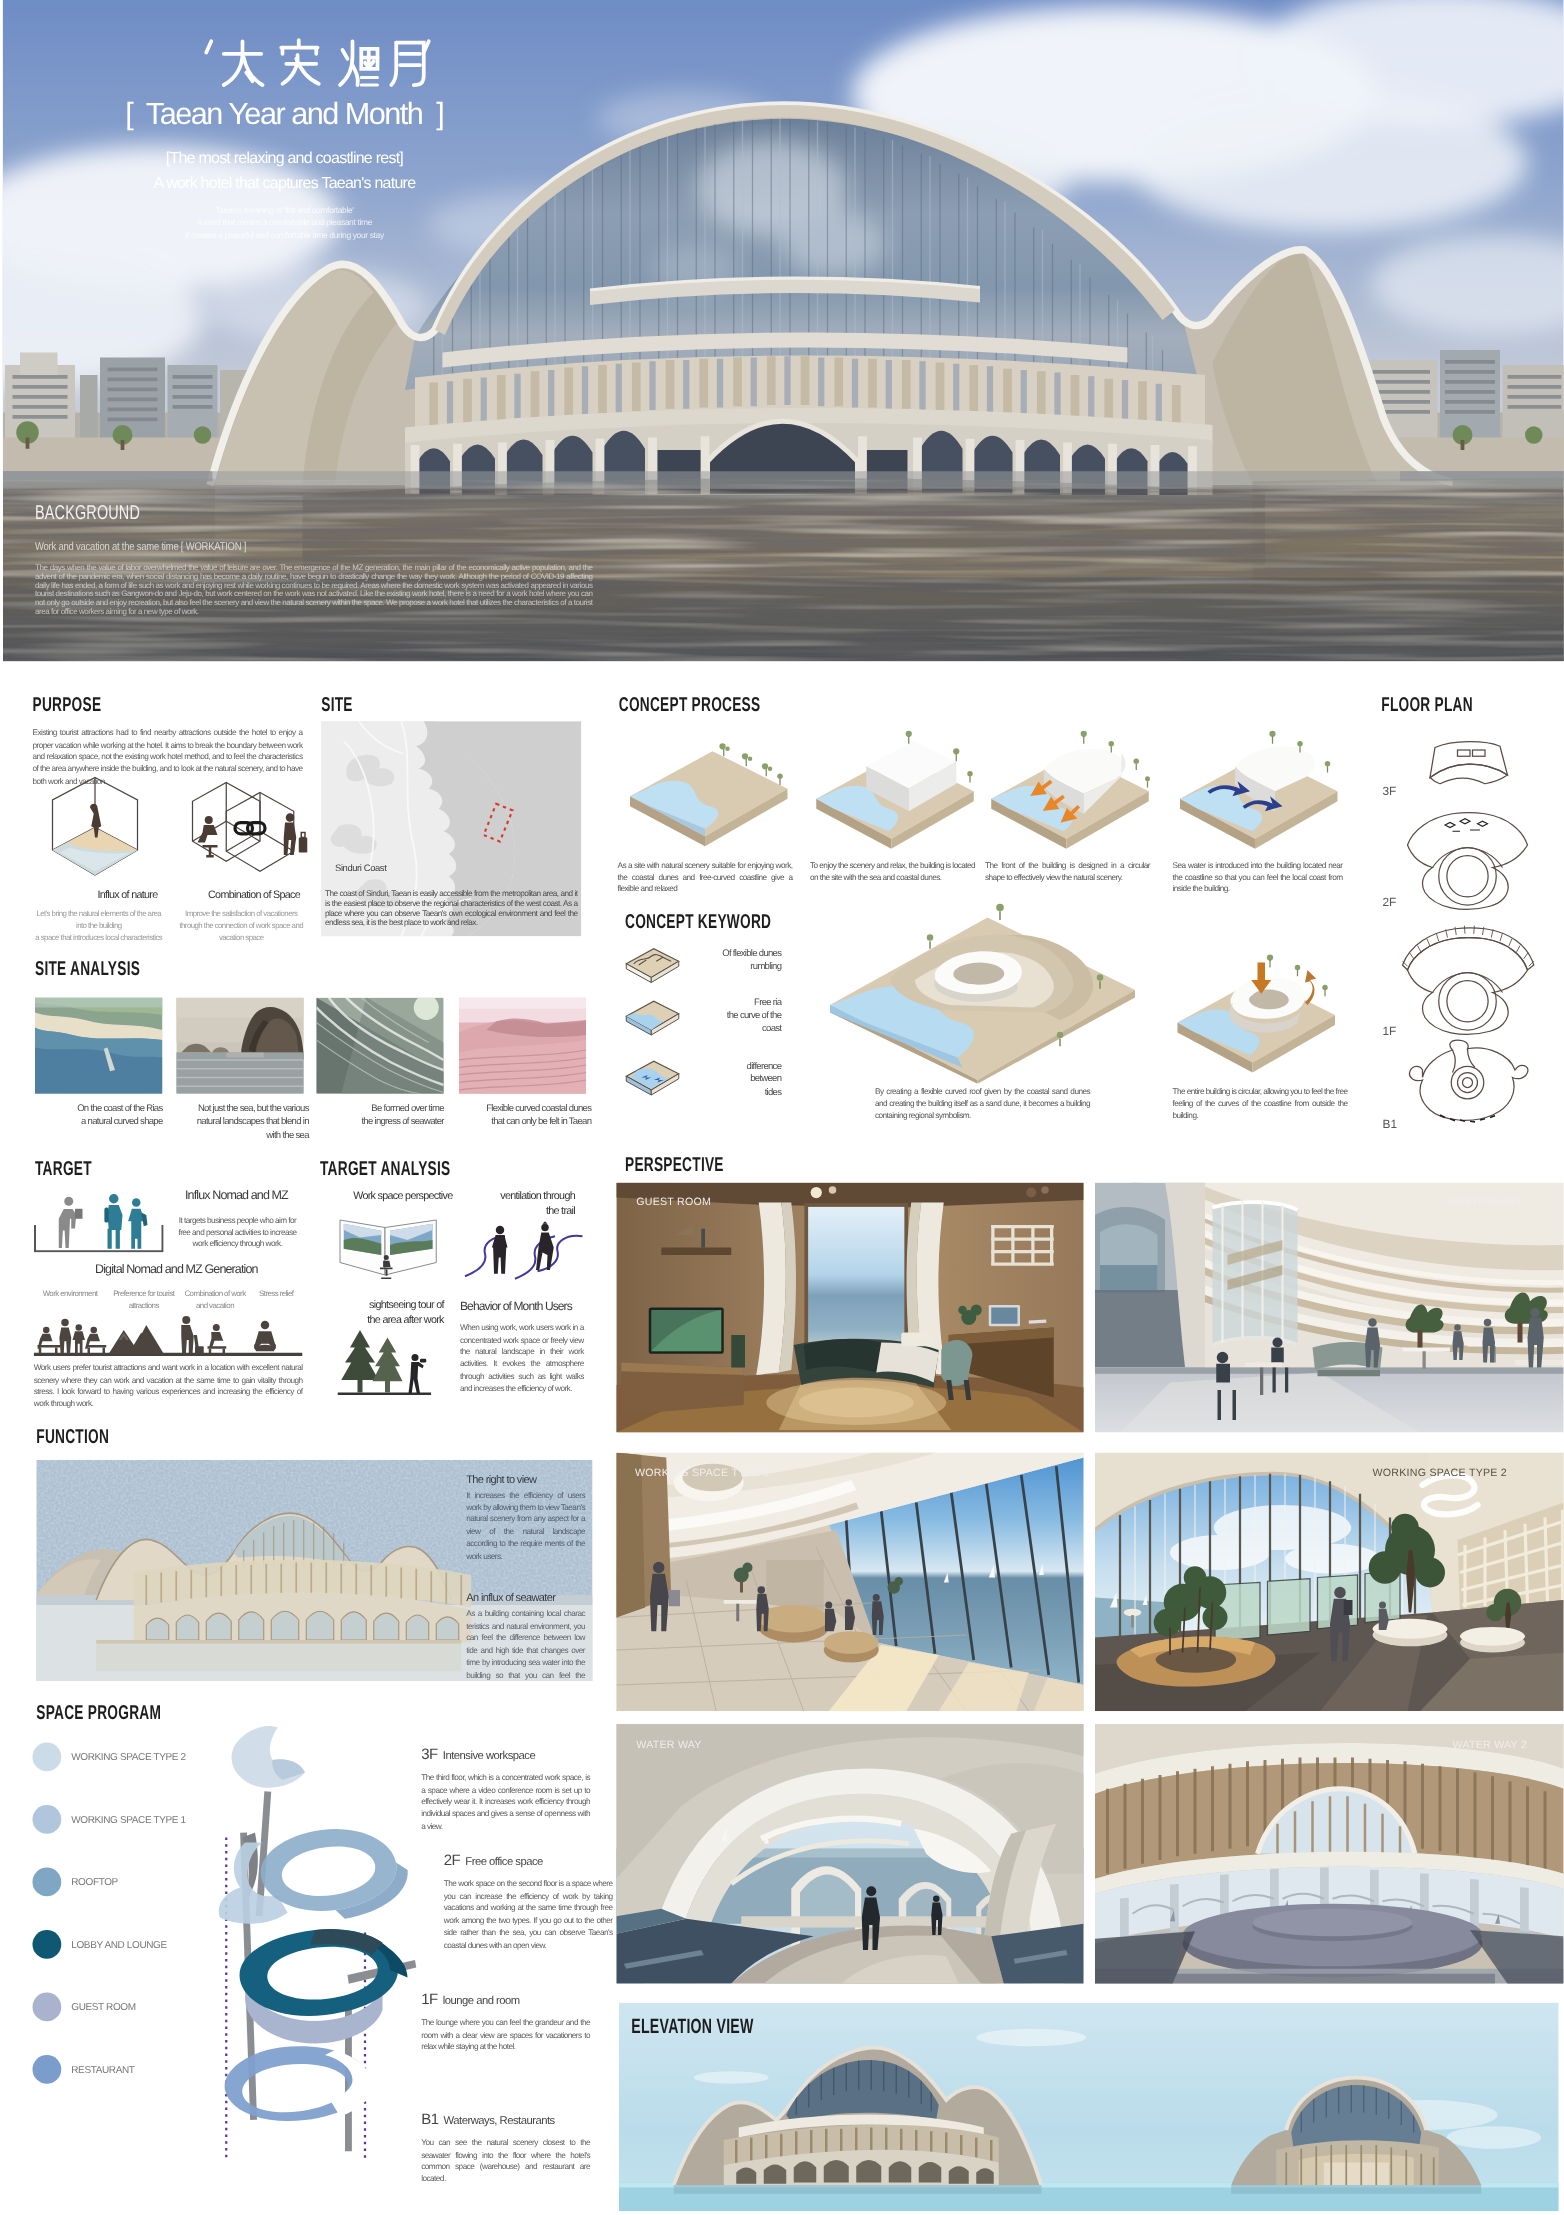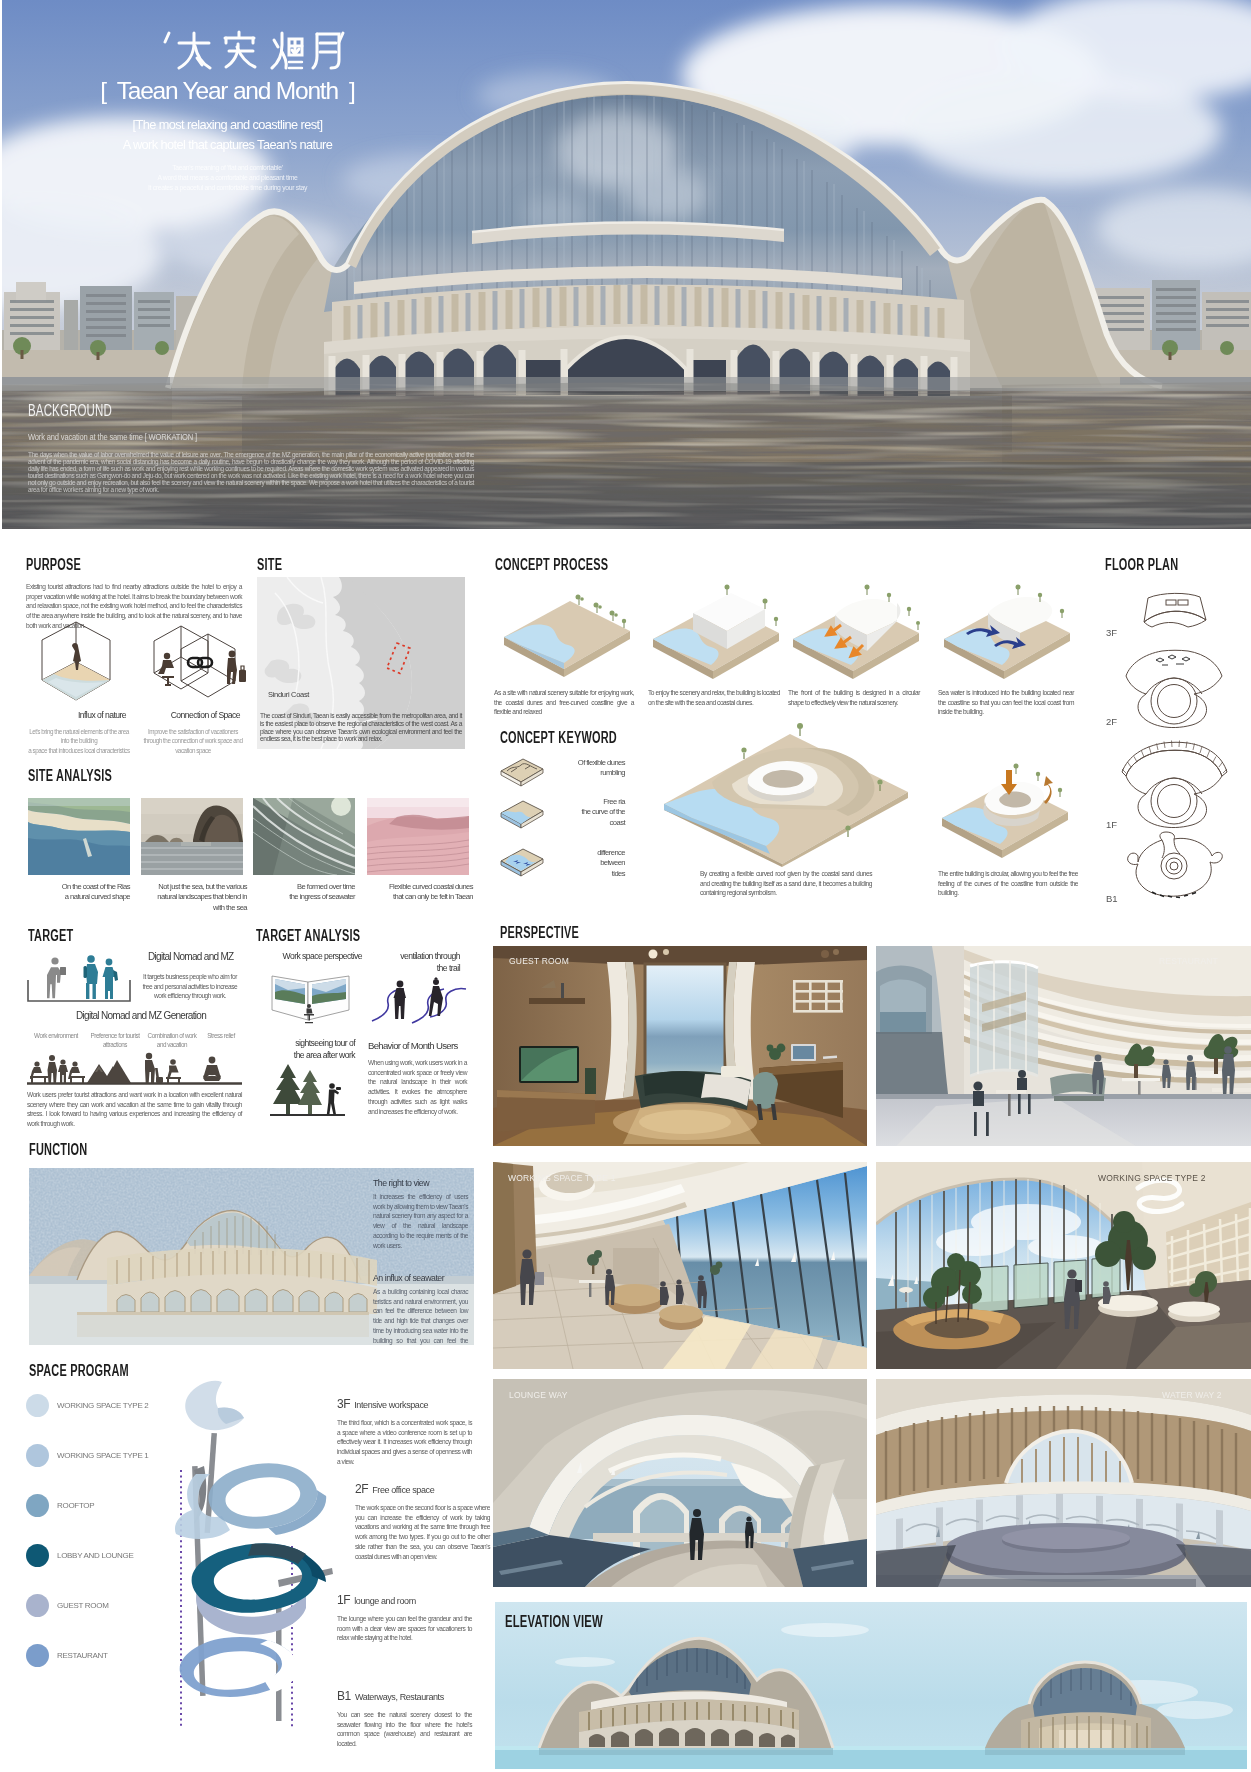--- a/index.html
+++ b/index.html
@@ -339,21 +339,21 @@
       <path d="M192 40 h7 l2 12 -2 14 h-3 l1 -12 -2 0 -1 12 h-3 l0 -14 Z"></path>
       <rect x="203" y="52" width="7" height="12" rx="1"></rect>
       <path d="M205 48 h3 v4 h-3 Z" fill="none" stroke="#4a3c33" stroke-width="1.2"></path>
     </g>
   </svg>
 </div>
 
 <div class="abs capc" style="left:31px;top:710px;width:95px;font-size:8.6px;color:#333;">Influx of nature</div>
 <div class="abs capsm" style="left:23px;top:727px;width:112px;">Let's bring the natural elements of the area<br>into the building<br>a space that introduces local characteristics</div>
 
-<div class="abs capc" style="left:145px;top:710px;width:95px;font-size:8.6px;color:#333;">Connection of Space</div>
+<div class="abs capc" style="left:145px;top:710px;width:95px;font-size:8.6px;color:#333;">Combination of Space</div>
 <div class="abs capsm" style="left:138px;top:727px;width:110px;">Improve the satisfaction of vacationers<br>through the connection of work space and<br>vacation space</div>
 
 <div class="abs" style="left:257px;top:556px;width:210px;">
   <div class="h1">SITE</div>
 </div>
 
 <div class="abs" style="left:257px;top:577px;width:208px;height:172px;background:#ebebeb;overflow:hidden;">
   <svg width="208" height="172" viewBox="0 0 208 172">
     <rect width="208" height="172" fill="#ededed"></rect>
 
@@ -748,21 +748,21 @@
       <rect x="56.5" y="16" width="3.5" height="12" rx="1.5" fill="#1f6478"></rect>
     </g>
 
     <g fill="#2e7d96">
       <circle cx="82" cy="12" r="3.4"></circle>
       <path d="M78.5 17 h7 l3 10 h-2.5 l0 22 h-3 l0 -8 -2 0 0 8 h-3 l0 -22 h-2.5 Z"></path>
       <path d="M86 20 l4 2 1 8 -3 1 Z" fill="#1f6478"></path>
     </g>
   </svg>
 </div>
-<div class="abs sub" style="left:148px;top:951px;width:110px;">Digital Nomad and MZ</div>
+<div class="abs sub" style="left:148px;top:951px;width:110px;">Influx Nomad and MZ</div>
 <div class="abs body7" style="left:138px;top:972px;width:104px;text-align:center;">It targets business people who aim for free and personal activities to increase work efficiency through work.</div>
 <div class="abs sub" style="left:76px;top:1010px;width:160px;">Digital Nomad and MZ Generation</div>
 
 <div class="abs capsm" style="left:30px;top:1031px;width:52px;color:#888;">Work environment</div>
 <div class="abs capsm" style="left:88px;top:1031px;width:54px;color:#888;">Preference for tourist attractions</div>
 <div class="abs capsm" style="left:146px;top:1031px;width:52px;color:#888;">Combination of work and vacation</div>
 <div class="abs capsm" style="left:203px;top:1031px;width:36px;color:#888;">Stress relief</div>
 
 <div class="abs" style="left:27px;top:1048px;width:215px;height:37px;">
   <svg width="215" height="37" viewBox="0 0 215 37">
@@ -1439,21 +1439,21 @@
       <circle cx="204" cy="134" r="4"></circle>
         <path d="M199 139 h9 l3 16 -2 26 h-4 l0 -20 -2.6 0 -1 20 h-4 l-1 -26 Z"></path>
       <circle cx="256" cy="140" r="2.6"></circle>
         <path d="M253 143 h6 l2 10 -1 16 h-2.6 l0 -12 -1.4 0 -0.6 12 h-2.6 l-0.8 -16 Z"></path>
     </g>
     <g fill="#f6f6f4">
         <path d="M84 94 l4 -11 1 11 Z"></path>
         <path d="M118 96 l3 -8 1 8 Z"></path>
       </g>
   </svg>
-  <div class="abs lbl" style="left:16px;top:11px;">LOUNGE WAY</div>
+  <div class="abs lbl" style="left:16px;top:11px;">WATER WAY</div>
 </div>
 
 <div class="abs" style="left:876px;top:1379px;width:375px;height:208px;overflow:hidden;">
   <svg width="375" height="208" viewBox="0 0 375 208">
     <rect width="375" height="208" fill="#c9c2b4"></rect>
 
     <path d="M0 0 H375 V36 C300 8 90 8 0 40 Z" fill="#ded8cc"></path>
     <path d="M0 40 C90 8 300 8 375 36 L375 52 C300 24 90 24 0 56 Z" fill="#efece4"></path>
 
     <path d="M0 56 C90 24 300 24 375 52 L375 120 C300 96 90 96 0 124 Z" fill="#b09878"></path>

